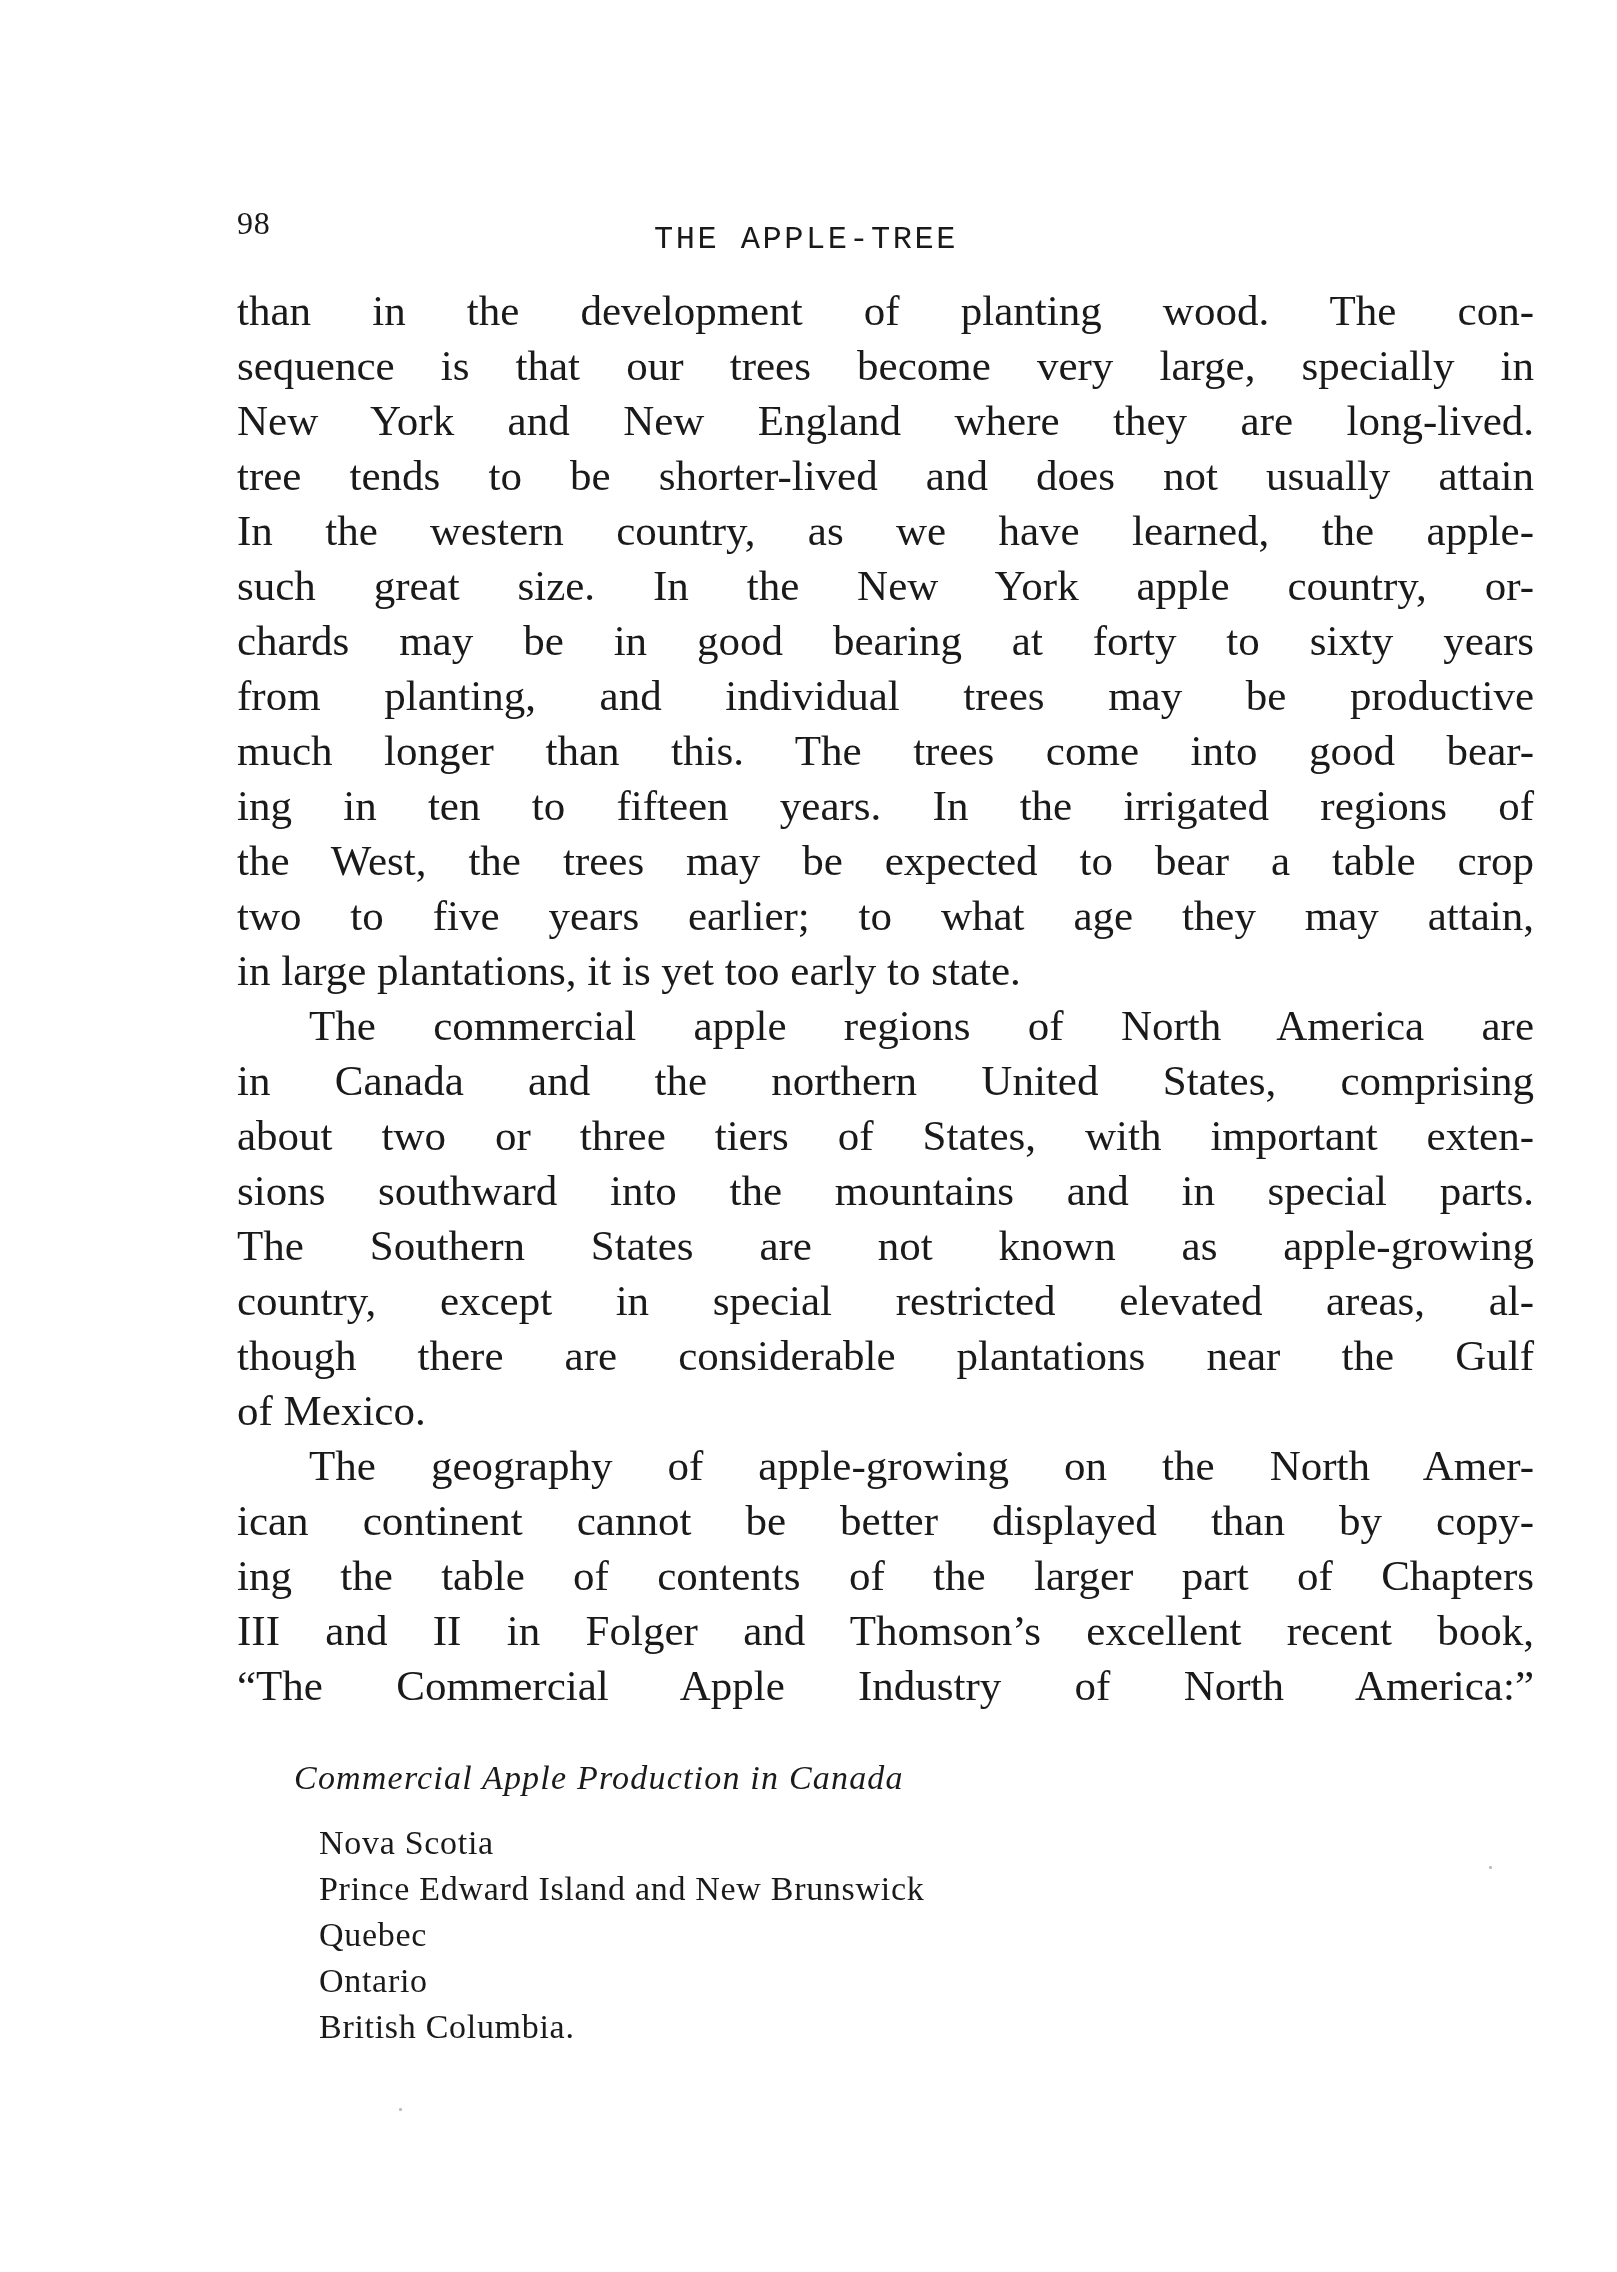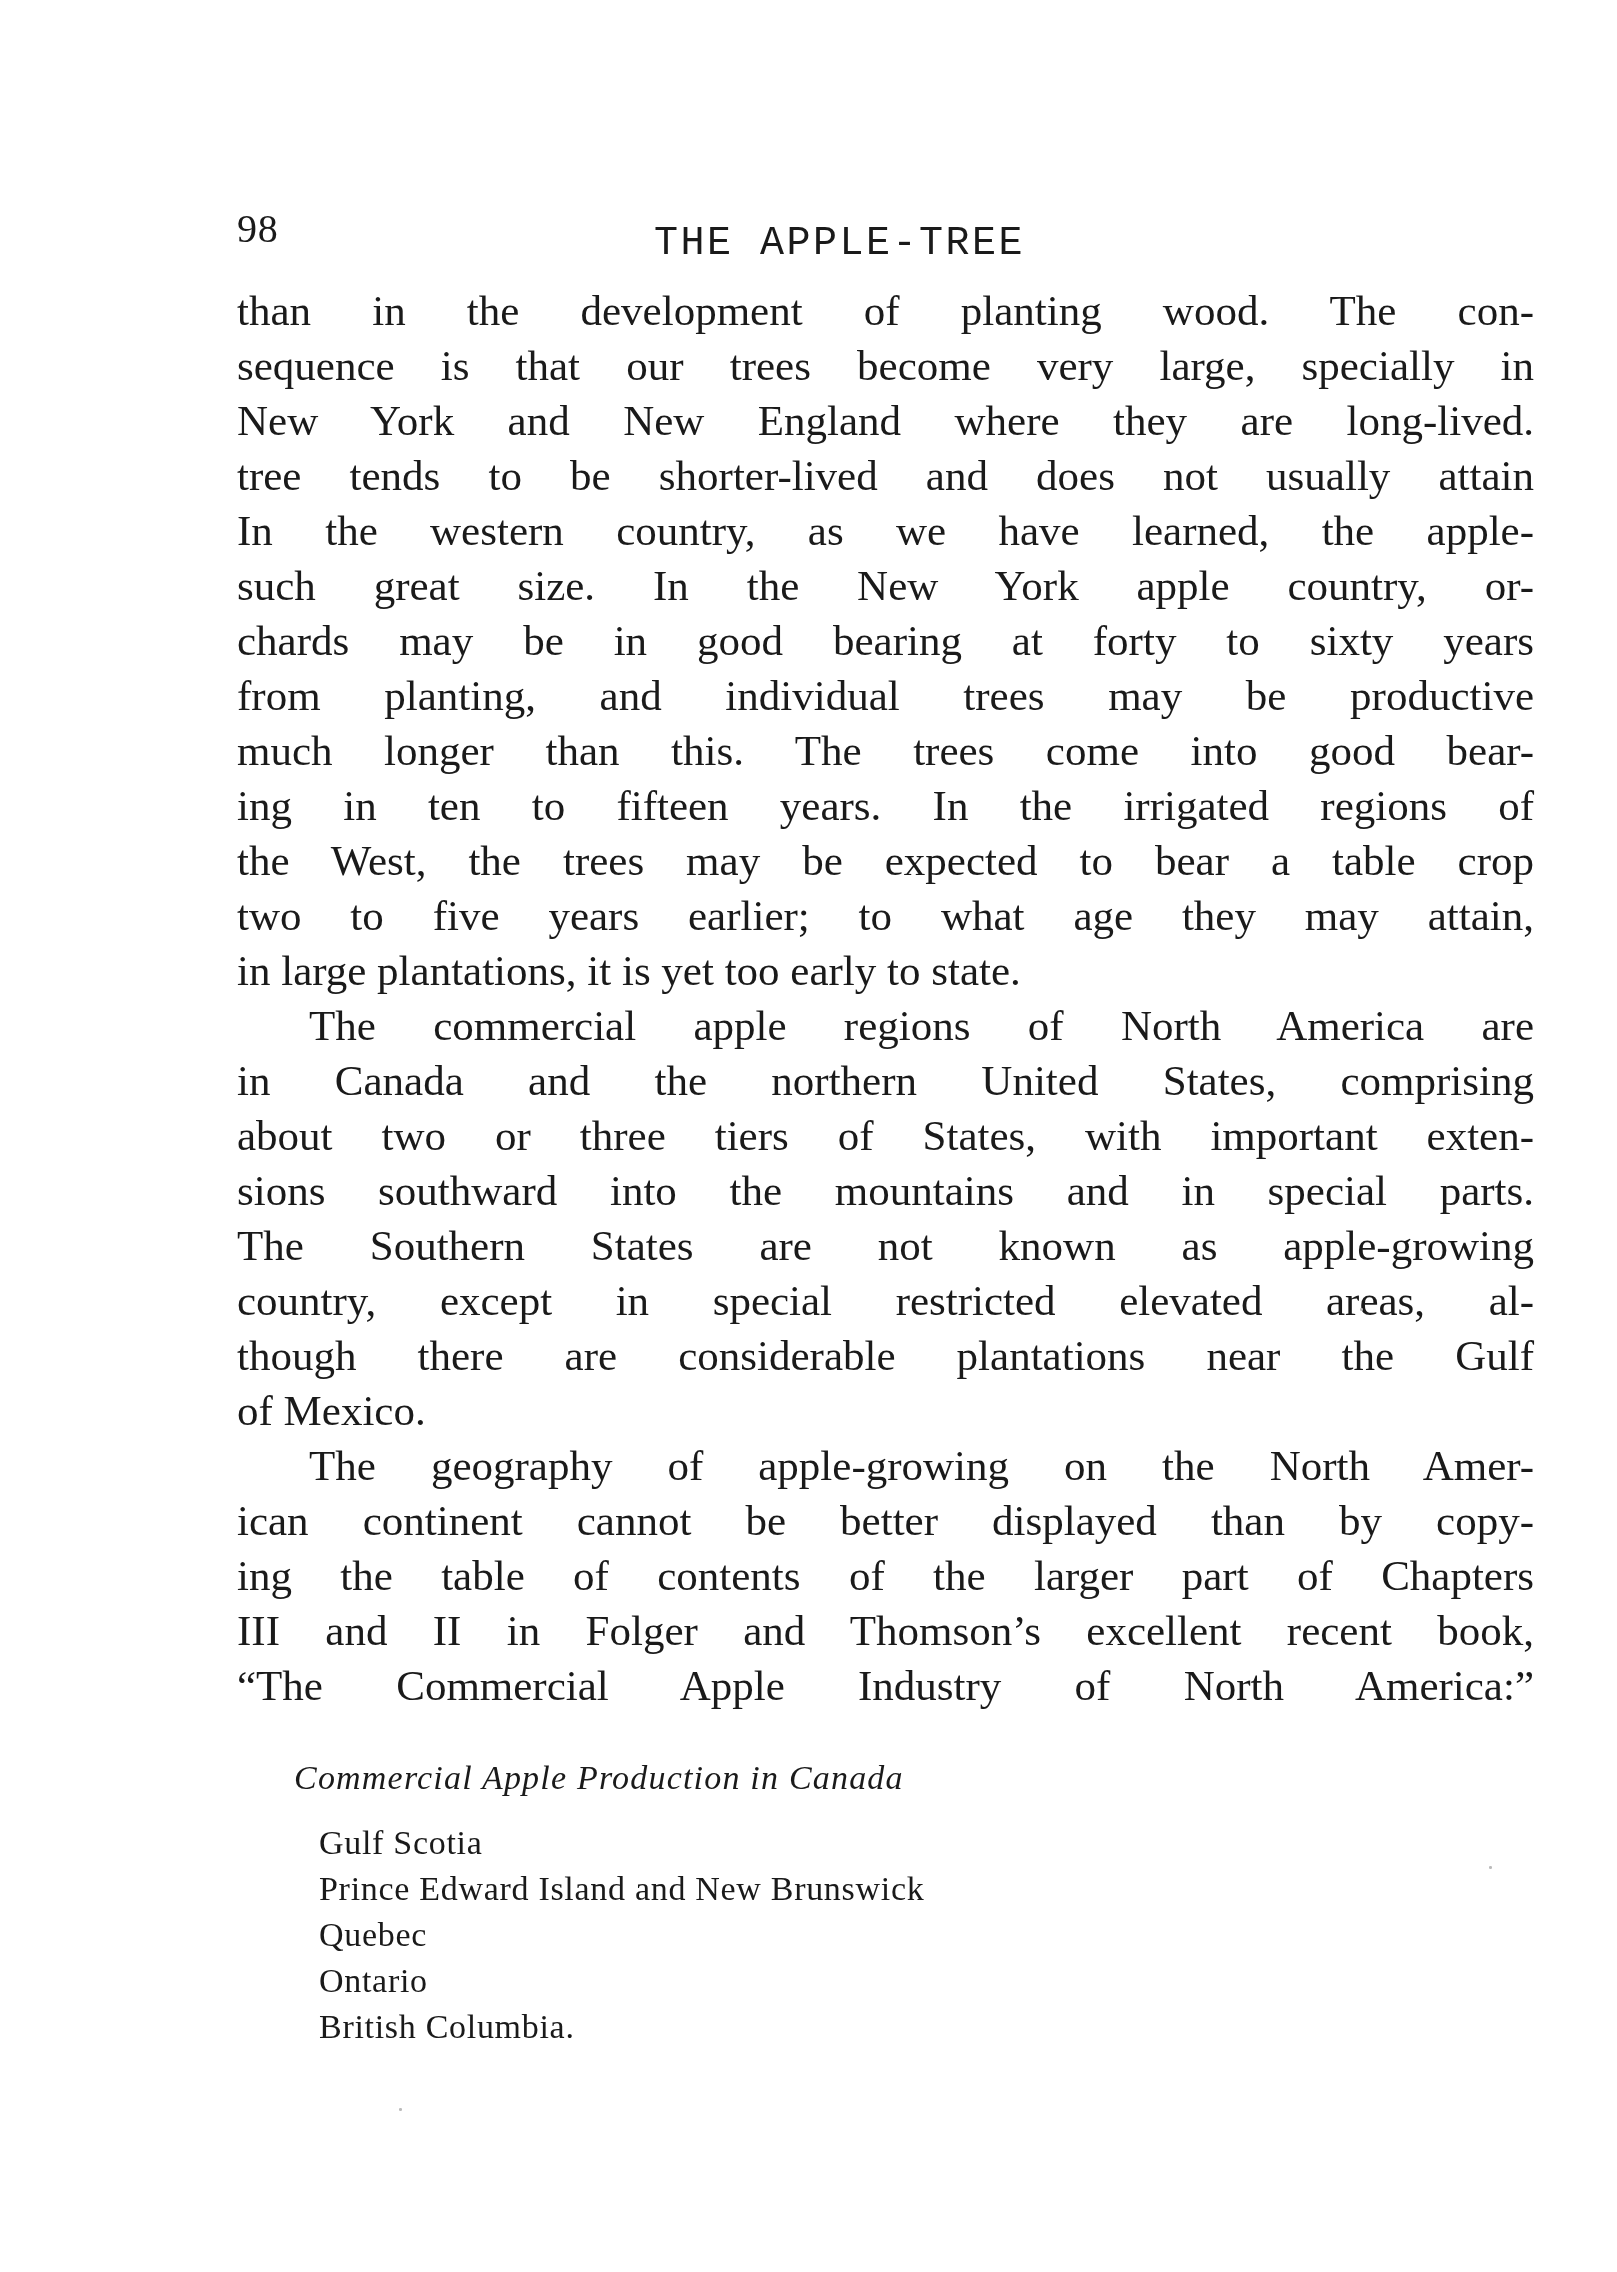--- a/index.html
+++ b/index.html
@@ -17,21 +17,21 @@
     }
     .page {
       position: absolute;
       left: 237px;
       top: 205px;
       width: 1297px;
     }
     .running-head {
       position: relative;
       height: 57px;
-      font-size: 40px;
+      font-size: 32px;
       letter-spacing: 0.8px;
     }
     .page-number {
       position: absolute;
       left: 0;
       top: 0;
     }
     .running-title {
       position: absolute;
       left: 417px;
@@ -135,21 +135,21 @@
       <span class="line">ing the table of contents of the larger part of Chapters</span>
       <span class="line">III and II in Folger and Thomson’s excellent recent book,</span>
       <span class="line">“The Commercial Apple Industry of North America:”</span>
     </p>
 
   </div>
 
   <div class="section-heading">Commercial Apple Production in Canada</div>
 
   <ul class="toc-list">
-    <li>Gulf Scotia</li>
+    <li>Nova Scotia</li>
     <li>Prince Edward Island and New Brunswick</li>
     <li>Quebec</li>
     <li>Ontario</li>
     <li>British Columbia.</li>
   </ul>
 
 </div>
 
 <span class="speck" style="left:1360px;top:1308px;"></span>
 <span class="speck" style="left:1489px;top:1866px;"></span>

